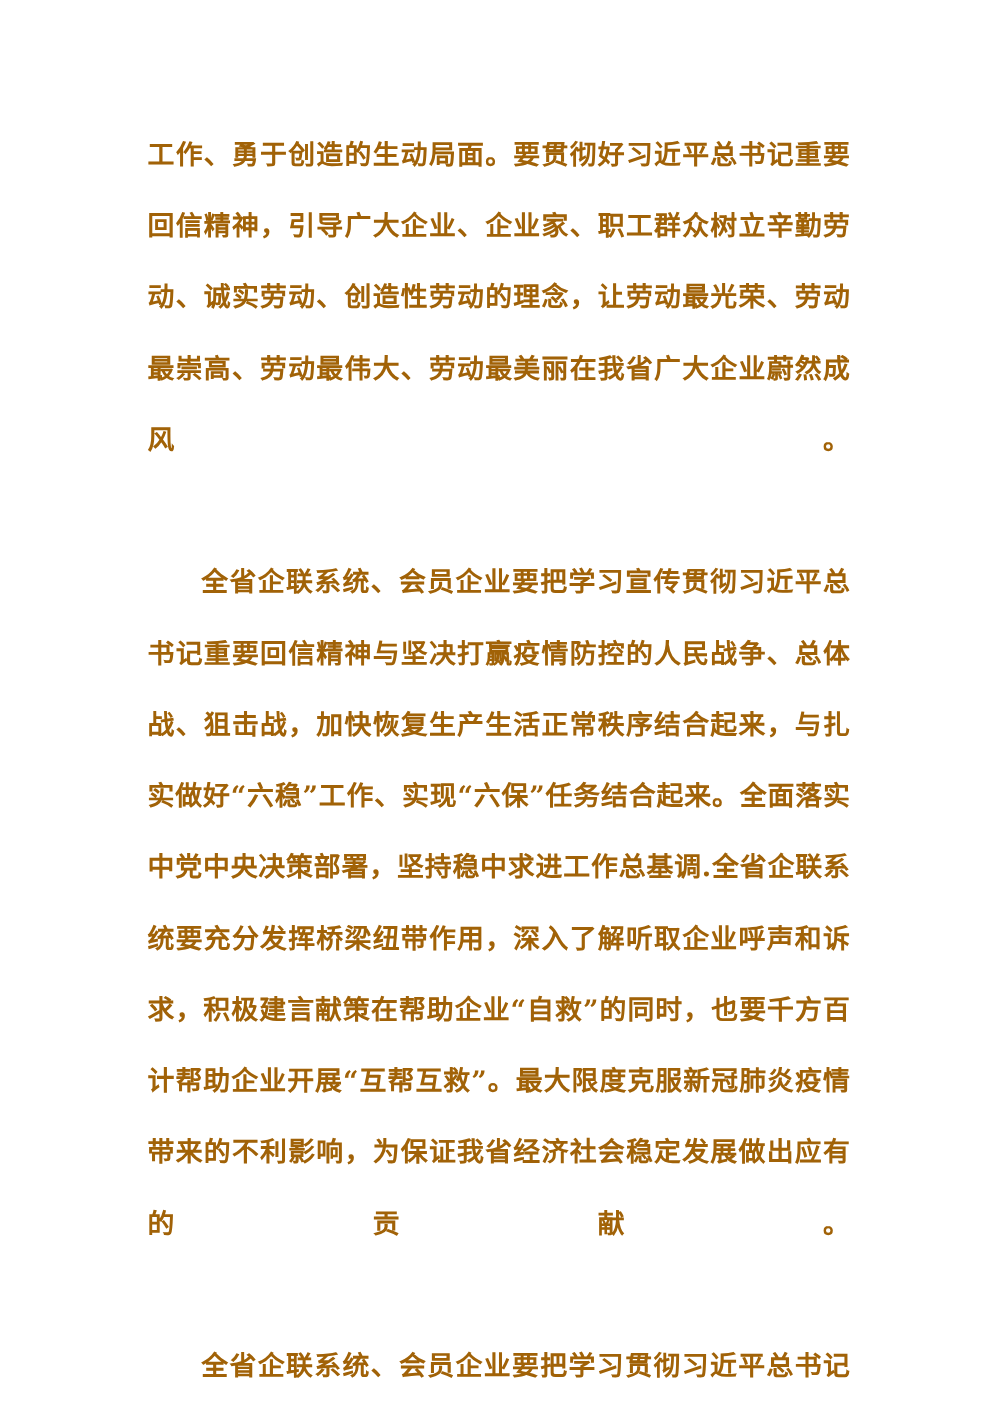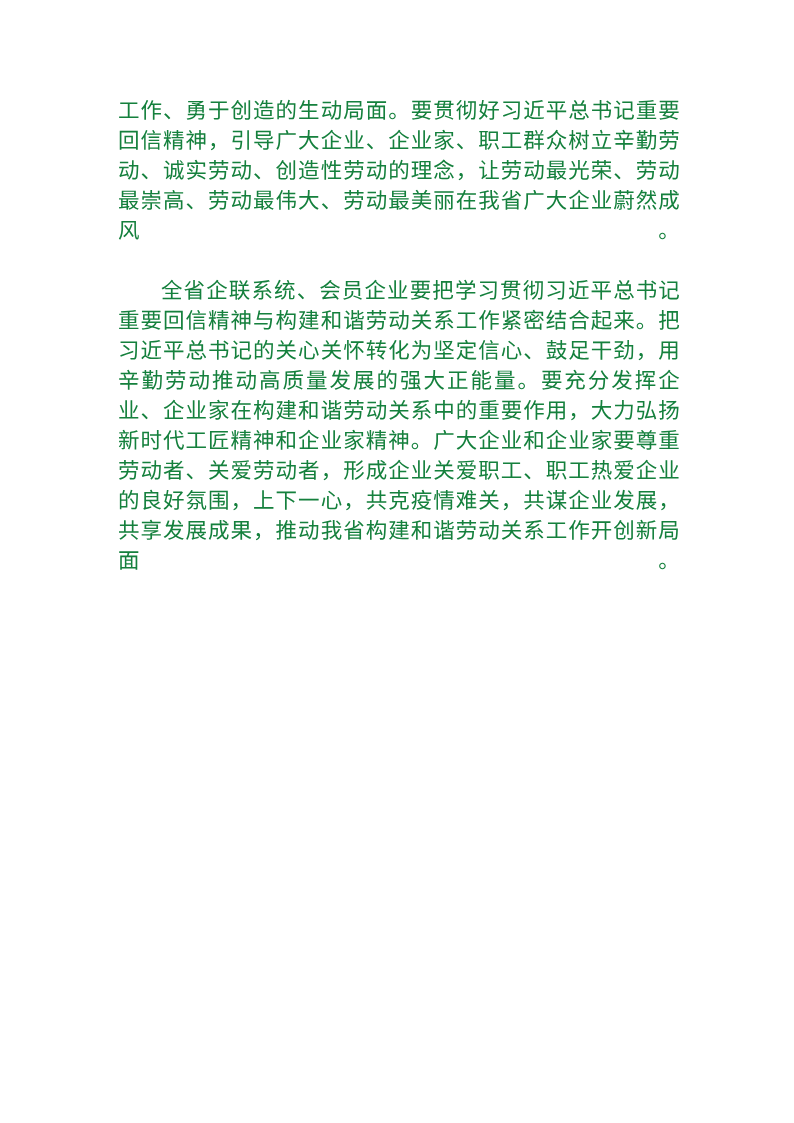--- a/index.html
+++ b/index.html
@@ -24,27 +24,27 @@
     left: 118px;
     top: 96px;
     width: 562px;
   }
 
   .doc-para {
     margin: 0;
     padding: 0;
     font-family: "DejaVu Serif", "Liberation Serif", serif;
     font-size: 21.5px;
-    line-height: 30px;
-    color: #15803d;
+    line-height: 57px;
+    color: #a16207;
     text-align: justify;
     text-justify: inter-character;
     text-indent: 0;
     letter-spacing: 0.15px;
-    font-weight: 400;
+    font-weight: 700;
     -webkit-font-smoothing: antialiased;
     word-break: break-all;
     hyphens: none;
   }
 
   .doc-para.indented {
     text-indent: 43px;
   }
 
   
@@ -55,17 +55,18 @@
   }
 </style>
 </head>
 <body>
 
 <div class="page">
   <div class="page-body">
 
     <p class="doc-para">工作、勇于创造的生动局面。要贯彻好习近平总书记重要回信精神，引导广大企业、企业家、职工群众树立辛勤劳动、诚实劳动、创造性劳动的理念，让劳动最光荣、劳动最崇高、劳动最伟大、劳动最美丽在我省广大企业蔚然成风。</p>
 
+    <p class="doc-para indented">全省企联系统、会员企业要把学习宣传贯彻习近平总书记重要回信精神与坚决打赢疫情防控的人民战争、总体战、狙击战，加快恢复生产生活正常秩序结合起来，与扎实做好“六稳”工作、实现“六保”任务结合起来。全面落实中党中央决策部署，坚持稳中求进工作总基调.全省企联系统要充分发挥桥梁纽带作用，深入了解听取企业呼声和诉求，积极建言献策在帮助企业“自救”的同时，也要千方百计帮助企业开展“互帮互救”。最大限度克服新冠肺炎疫情带来的不利影响，为保证我省经济社会稳定发展做出应有的贡献。</p>
 
     <p class="doc-para indented">全省企联系统、会员企业要把学习贯彻习近平总书记重要回信精神与构建和谐劳动关系工作紧密结合起来。把习近平总书记的关心关怀转化为坚定信心、鼓足干劲，用辛勤劳动推动高质量发展的强大正能量。要充分发挥企业、企业家在构建和谐劳动关系中的重要作用，大力弘扬新时代工匠精神和企业家精神。广大企业和企业家要尊重劳动者、关爱劳动者，形成企业关爱职工、职工热爱企业的良好氛围，上下一心，共克疫情难关，共谋企业发展，共享发展成果，推动我省构建和谐劳动关系工作开创新局面。</p>
 
   </div>
 </div>
 
 </body></html>

